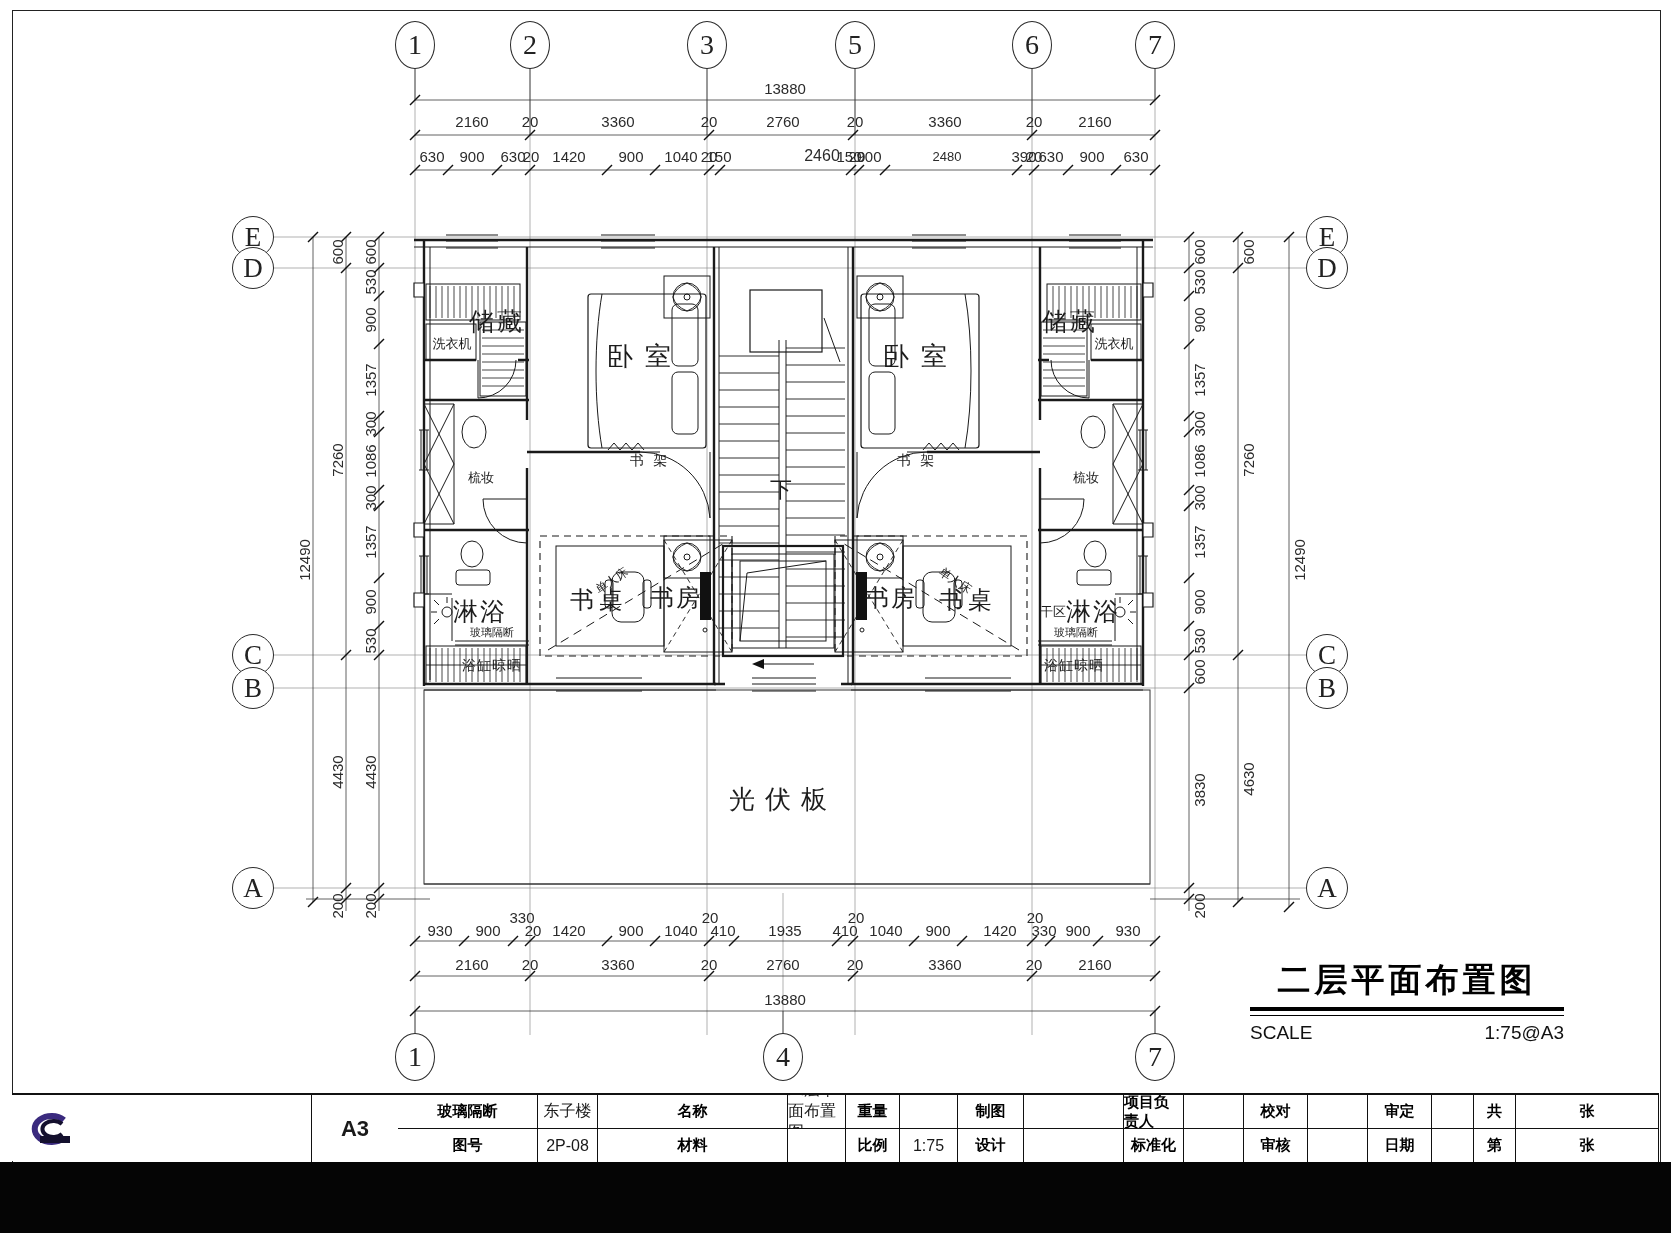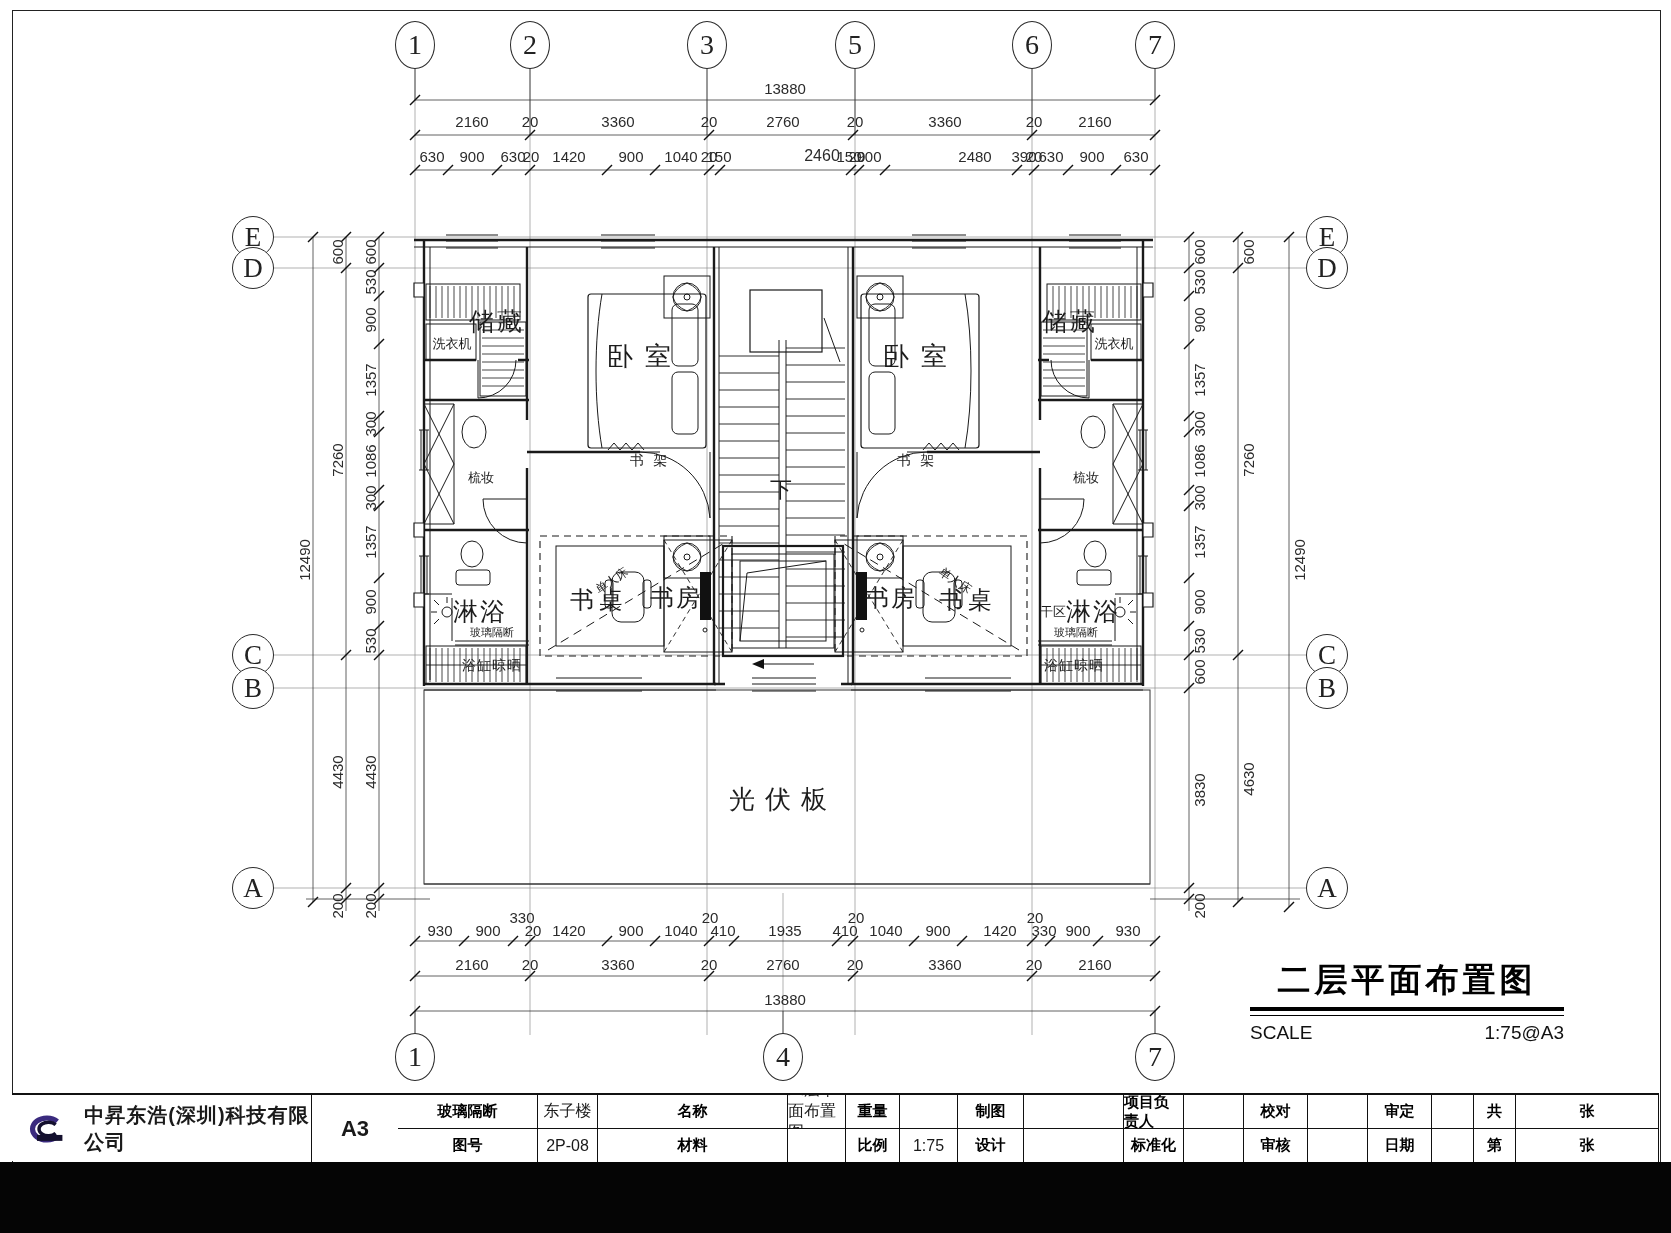--- a/index.html
+++ b/index.html
@@ -338,21 +338,21 @@
       <div class="t dim" style="left: 531px; top: 156px; font-size: 15px; transform: translate(-50%, -50%);">20</div>
       <div class="t dim" style="left: 569px; top: 156px; font-size: 15px; transform: translate(-50%, -50%);">1420</div>
       <div class="t dim" style="left: 631px; top: 156px; font-size: 15px; transform: translate(-50%, -50%);">900</div>
       <div class="t dim" style="left: 681px; top: 156px; font-size: 15px; transform: translate(-50%, -50%);">1040</div>
       <div class="t dim" style="left: 709px; top: 156px; font-size: 15px; transform: translate(-50%, -50%);">20</div>
       <div class="t dim" style="left: 719px; top: 156px; font-size: 15px; transform: translate(-50%, -50%);">150</div>
       <div class="t dim" style="left: 822px; top: 156px; font-size: 16px; transform: translate(-50%, -50%);">2460</div>
       <div class="t dim" style="left: 849px; top: 156px; font-size: 15px; transform: translate(-50%, -50%);">150</div>
       <div class="t dim" style="left: 857px; top: 156px; font-size: 15px; transform: translate(-50%, -50%);">20</div>
       <div class="t dim" style="left: 869px; top: 156px; font-size: 15px; transform: translate(-50%, -50%);">900</div>
-      <div class="t dim" style="left: 947px; top: 156px; font-size: 15px; transform: translate(-50%, -50%); margin-left: 28px;">2480</div>
+      <div class="t dim" style="left: 947px; top: 156px; font-size: 13px; transform: translate(-50%, -50%);">2480</div>
       <div class="t dim" style="left: 1024px; top: 156px; font-size: 15px; transform: translate(-50%, -50%);">390</div>
       <div class="t dim" style="left: 1034px; top: 156px; font-size: 15px; transform: translate(-50%, -50%);">20</div>
       <div class="t dim" style="left: 1051px; top: 156px; font-size: 15px; transform: translate(-50%, -50%);">630</div>
       <div class="t dim" style="left: 1092px; top: 156px; font-size: 15px; transform: translate(-50%, -50%);">900</div>
       <div class="t dim" style="left: 1136px; top: 156px; font-size: 15px; transform: translate(-50%, -50%);">630</div>
       <div class="t dim" style="left: 522px; top: 917px; font-size: 15px; transform: translate(-50%, -50%);">330</div>
       <div class="t dim" style="left: 710px; top: 917px; font-size: 15px; transform: translate(-50%, -50%);">20</div>
       <div class="t dim" style="left: 856px; top: 917px; font-size: 15px; transform: translate(-50%, -50%);">20</div>
       <div class="t dim" style="left: 1035px; top: 917px; font-size: 15px; transform: translate(-50%, -50%);">20</div>
       <div class="t dim" style="left: 440px; top: 930px; font-size: 15px; transform: translate(-50%, -50%);">930</div>
@@ -444,21 +444,20 @@
     </div>
   </div>
 
   <div class="tb">
     <div class="c company">
       <svg width="64" height="46" viewBox="0 0 64 46">
         <path d="M44 14 A17 13 0 1 0 44 32" stroke="#3a2a7e" stroke-width="6" fill="none"></path>
         <path d="M42 18 A11 8 0 1 0 42 28" stroke="#14102e" stroke-width="4" fill="none"></path>
         <rect x="20" y="30" width="30" height="7" fill="#14102e"></rect>
       </svg>
-      <span>中昇东浩(深圳)科技有限公司</span>
     </div>
     <div class="c lab">玻璃隔断</div>
     <div class="c val">东子楼</div>
     <div class="c lab">名称</div>
     <div class="c val">二层平面布置图</div>
     <div class="c lab">重量</div>
     <div class="c val"></div>
     <div class="c lab">制图</div>
     <div class="c val"></div>
     <div class="c lab">项目负责人</div>

